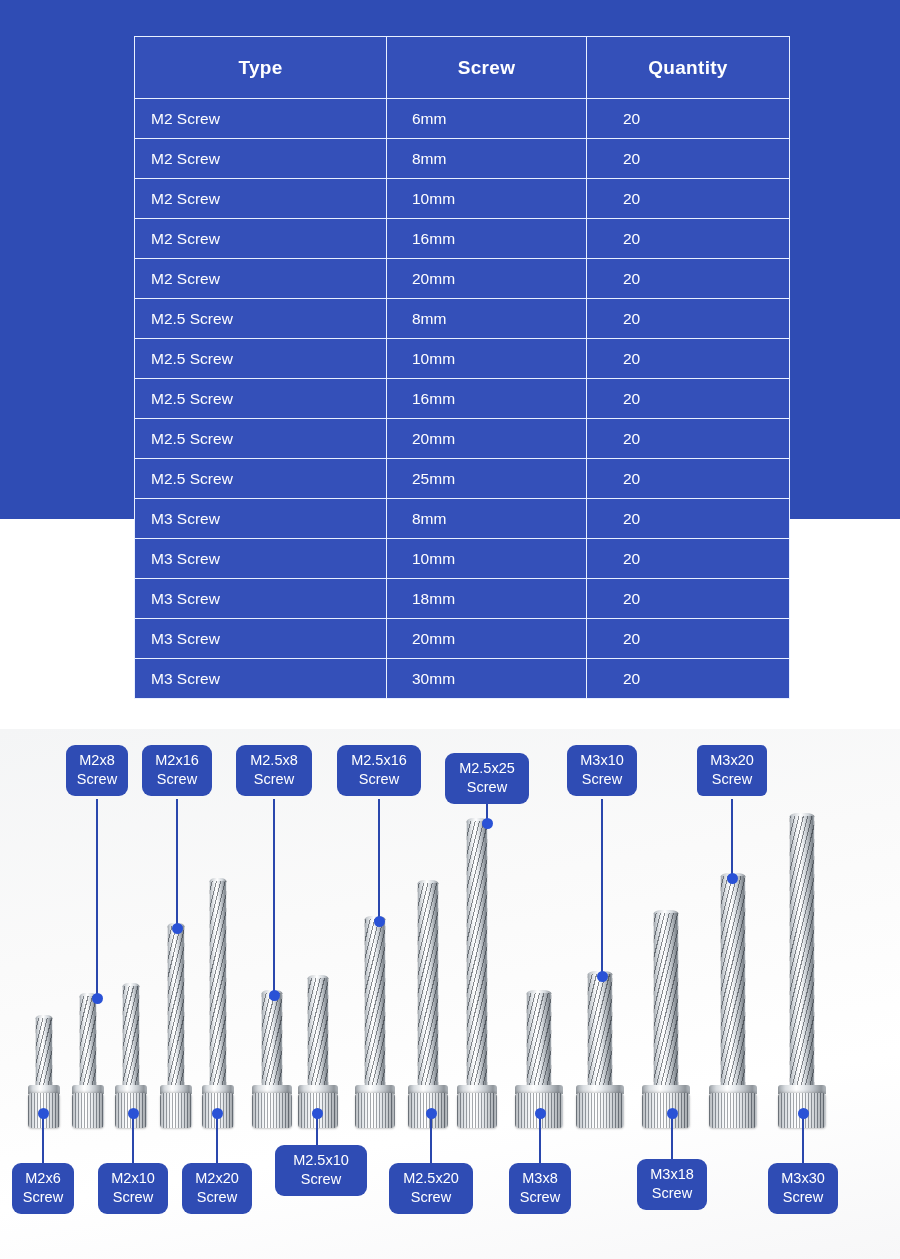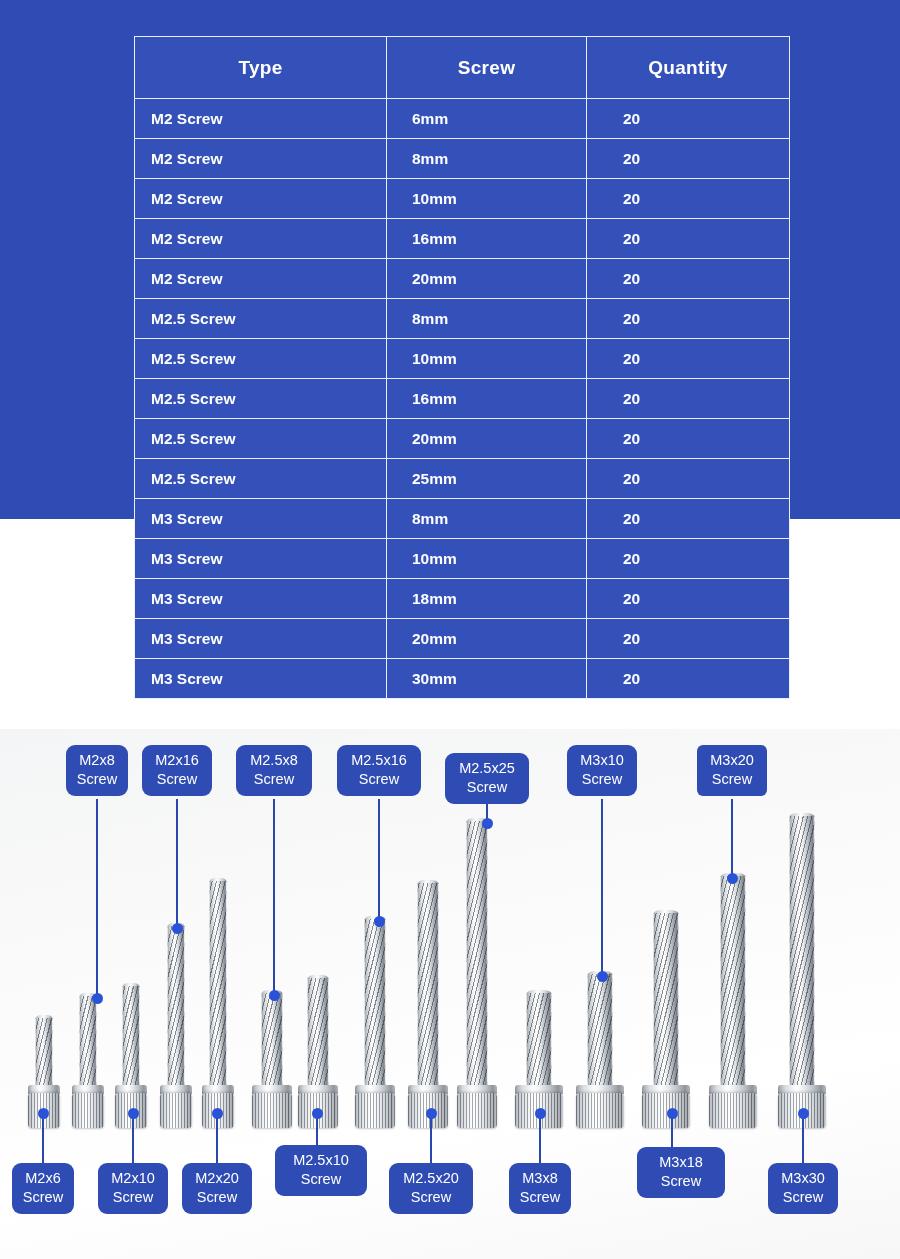--- a/index.html
+++ b/index.html
@@ -30,21 +30,21 @@
     width: 655px;
     border-collapse: collapse;
     table-layout: fixed;
     background: #3450b9;
   }
   #spec-table th, #spec-table td {
     border: 1px solid #e8f0ff;
     color: #ffffff;
     height: 40px;
     box-sizing: border-box;
-    font-weight: bold;
+    font-weight: normal;
   }
   #spec-table thead th {
     height: 62px;
     font-size: 19px;
     font-weight: bold;
     text-align: center;
     letter-spacing: .3px;
   }
   #spec-table tbody td {
     font-size: 15.5px;
@@ -433,21 +433,21 @@
         <span class="l2">Screw</span>
       </div>
       <div class="leader" style="left: 430px; top: 384px; height: 50px;"></div>
       <div class="dot" style="left: 425.5px; top: 378.5px;"></div>
       <div class="chip" style="left: 509px; top: 434px; width: 62px;">
         <span class="l1">M3x8</span>
         <span class="l2">Screw</span>
       </div>
       <div class="leader" style="left: 539px; top: 384px; height: 50px;"></div>
       <div class="dot" style="left: 534.5px; top: 378.5px;"></div>
-      <div class="chip" style="left: 637px; top: 418px; width: 88px;">
+      <div class="chip" style="left: 637px; top: 430px; width: 70px;">
         <span class="l1">M3x18</span>
         <span class="l2">Screw</span>
       </div>
       <div class="leader" style="left: 671px; top: 384px; height: 50px;"></div>
       <div class="dot" style="left: 666.5px; top: 378.5px;"></div>
       <div class="chip" style="left: 768px; top: 434px; width: 70px;">
         <span class="l1">M3x30</span>
         <span class="l2">Screw</span>
       </div>
       <div class="leader" style="left: 802px; top: 384px; height: 50px;"></div>

